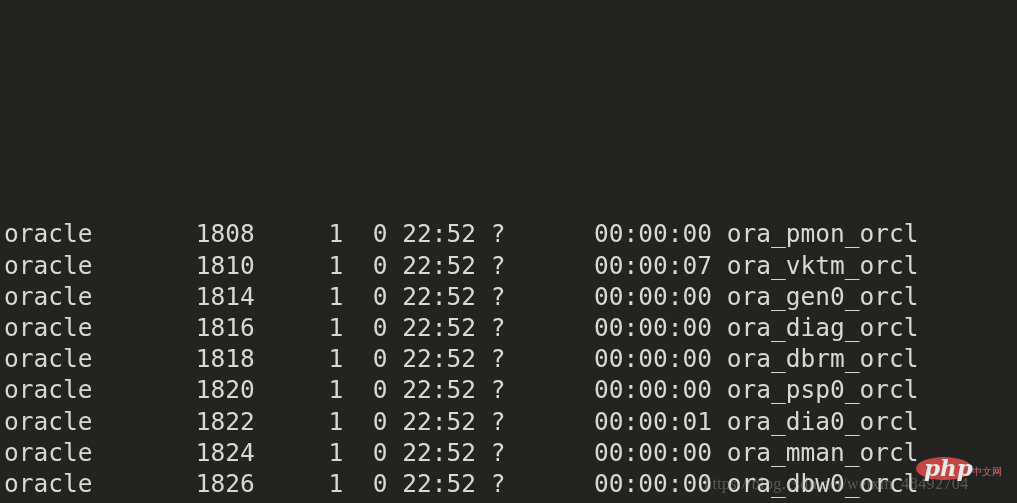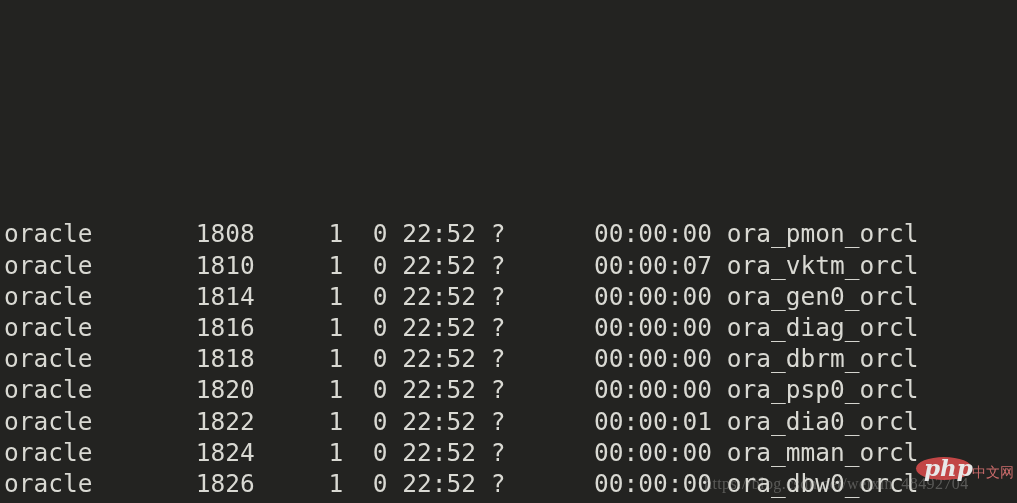--- a/index.html
+++ b/index.html
@@ -78,22 +78,22 @@
     font-style: italic;
     font-weight: bold;
     font-size: 23px;
     color: #e8e8e8;
     line-height: 20px;
   }
   #badge .cn-text {
     position: absolute;
     left: 56px;
     top: 2px;
-    font-family: Liberation Sans, sans-serif;
-    font-size: 14px;
+    font-family: Liberation Mono, monospace;
+    font-size: 10px;
     color: rgba(232, 120, 120, 0.85);
     letter-spacing: 0px;
     white-space: pre;
   }
 </style>
 </head>
 <body>
 
 <div id="terminal">
 

